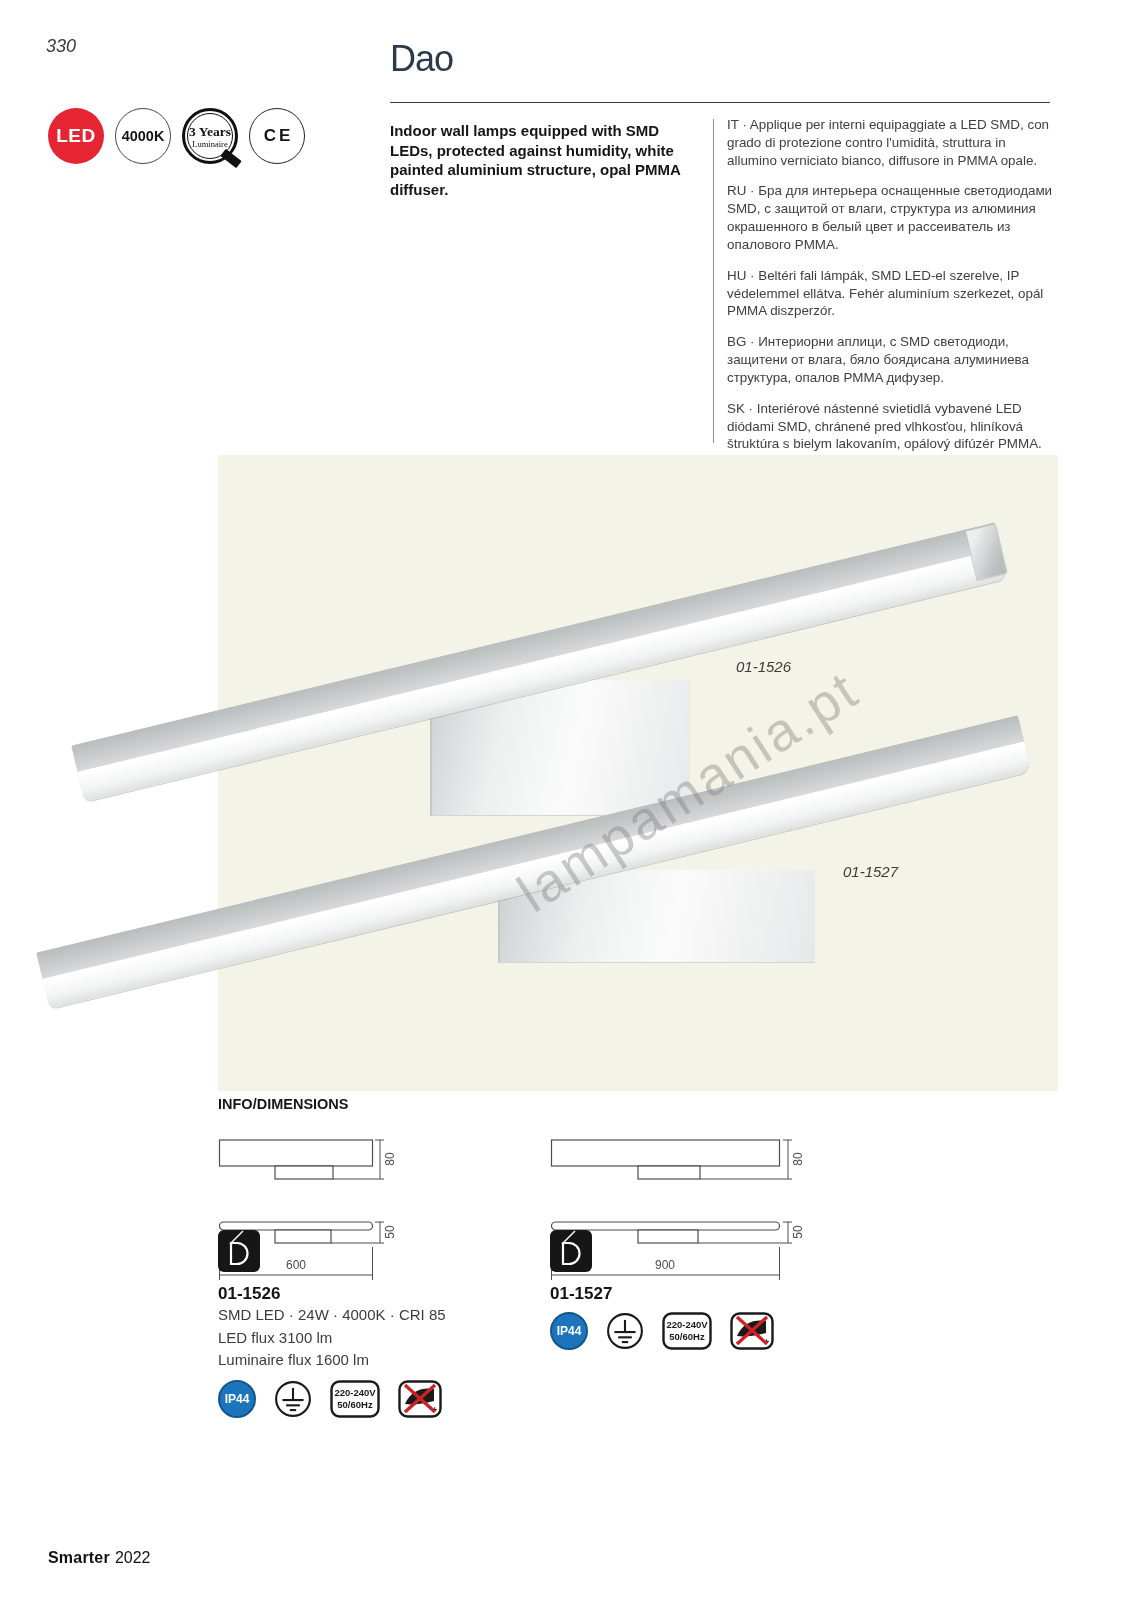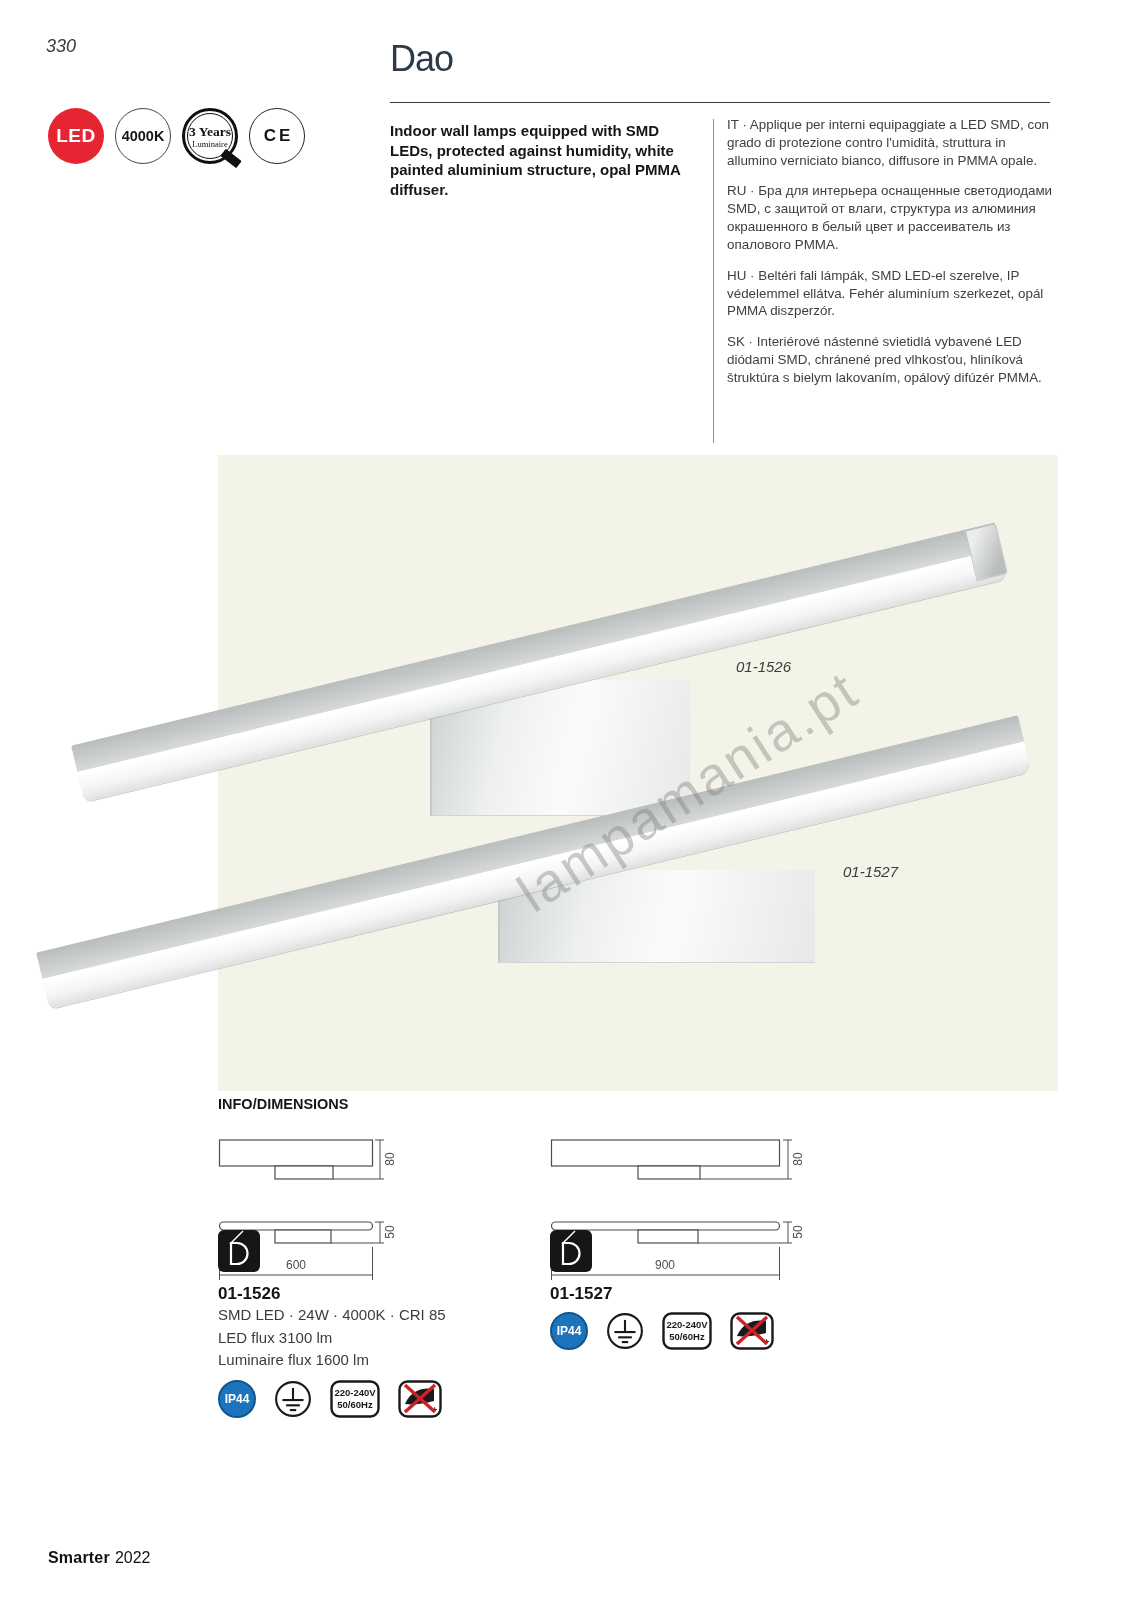--- a/index.html
+++ b/index.html
@@ -80,20 +80,21 @@
 </div>
 
 <div class="abs title">Dao</div>
 <div class="abs title-rule"></div>
 <div class="abs desc-en">Indoor wall lamps equipped with SMD LEDs, protected against humidity, white painted aluminium structure, opal PMMA diffuser.</div>
 <div class="abs col-divider"></div>
 <div class="abs translations">
   <p>IT · Applique per interni equipaggiate a LED SMD, con grado di protezione contro l'umidità, struttura in allumino verniciato bianco, diffusore in PMMA opale.</p>
   <p>RU · Бра для интерьера оснащенные светодиодами SMD, с защитой от влаги, структура из алюминия окрашенного в белый цвет и рассеиватель из опалового PMMA.</p>
   <p>HU · Beltéri fali lámpák, SMD LED-el szerelve, IP védelemmel ellátva. Fehér aluminíum szerkezet, opál PMMA diszperzór.</p>
+  <p>BG · Интериорни аплици, с SMD светодиоди, защитени от влага, бяло боядисана алуминиева структура, опалов PMMA дифузер.</p>
   <p>SK · Interiérové nástenné svietidlá vybavené LED diódami SMD, chránené pred vlhkosťou, hliníková štruktúra s bielym lakovaním, opálový difúzér PMMA.</p>
 </div>
 
 <div class="abs photo">
 
   <div class="bracket" style="left:212px;top:225px;width:258px;height:135px;"></div>
   <div class="lamp-bar" style="left:-140px;top:290px;width:950px;height:58px;transform:rotate(-13.6deg);">
     <div class="bar-top"></div>
     <div class="bar-front"></div>
     <div class="endcap"></div>

